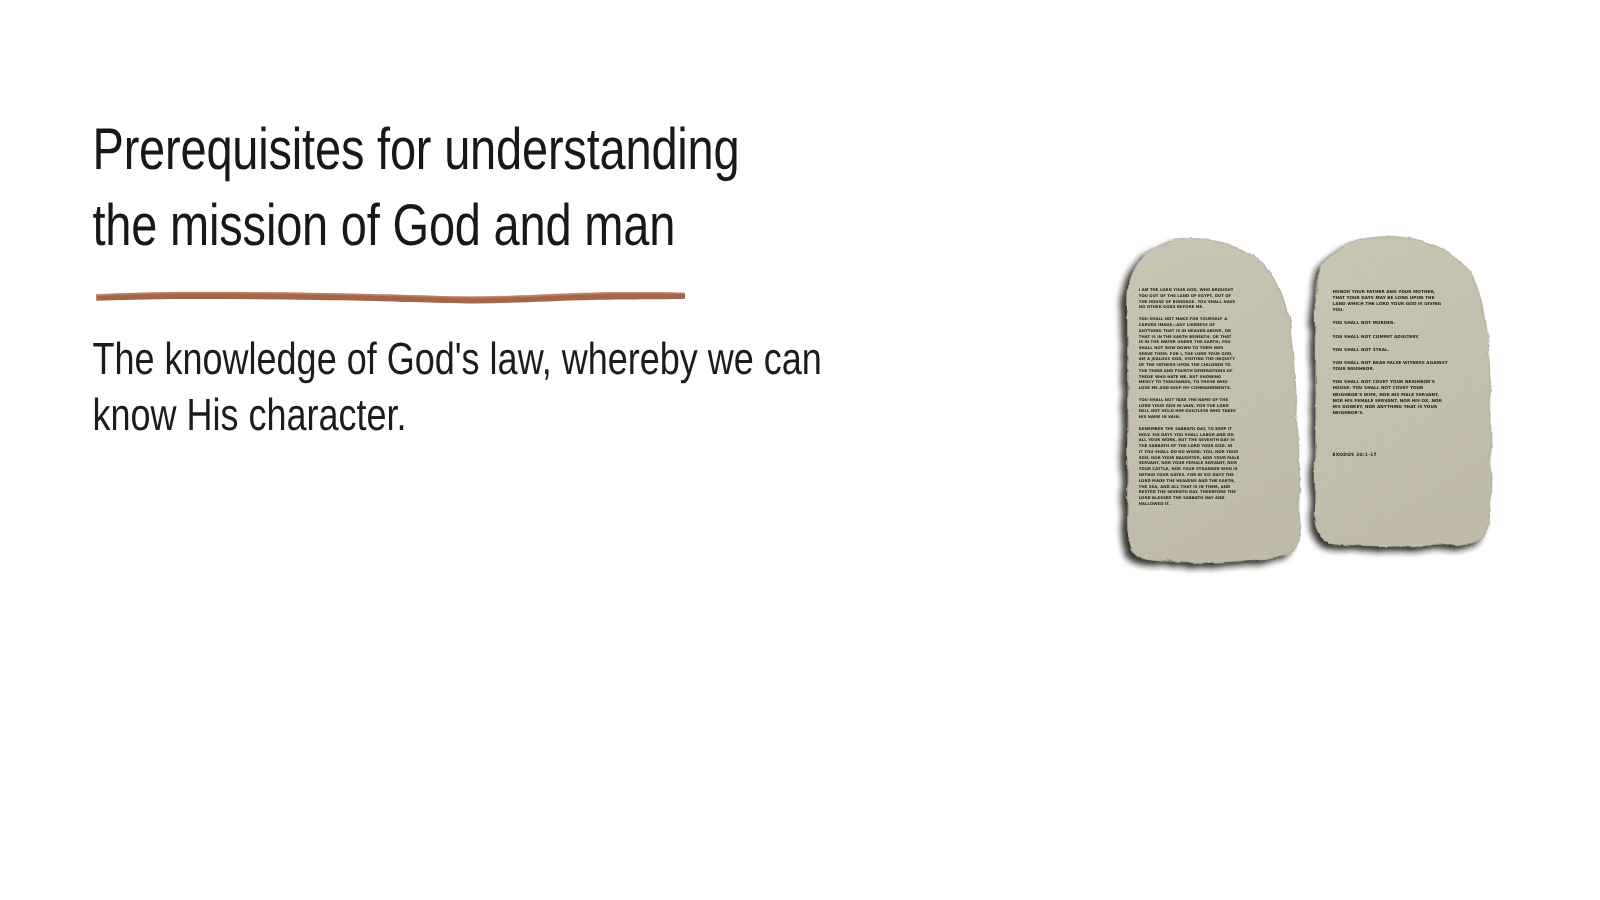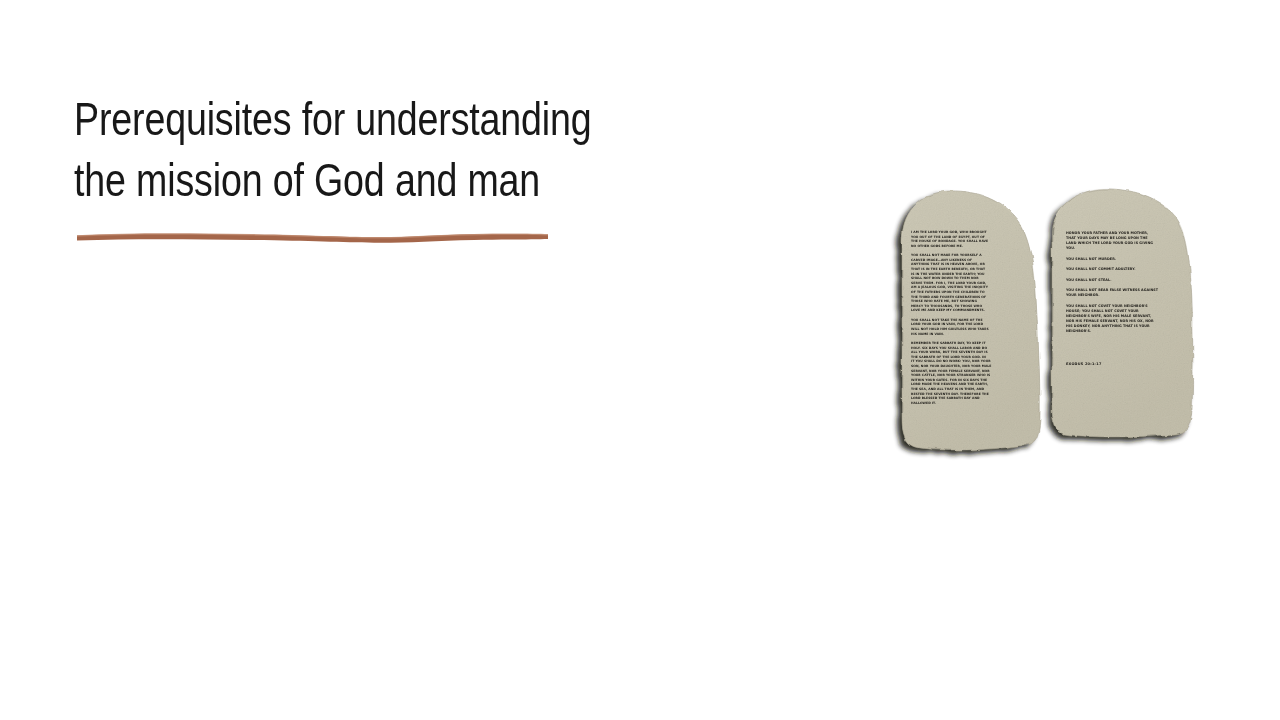--- a/index.html
+++ b/index.html
@@ -105,20 +105,23 @@
                C332,15.6 360,13.2 400,12.3 C430,11.6 460,11.9 474,12.4
                L474,17.0 C460,17.6 430,17.3 400,17.9 C360,18.7 332,21.0 300,20.7
                C268,20.4 236,18.7 178,18.0 C120,17.3 60,16.4 3,18.6 Z" fill="#a4664a"></path>
       <path d="M3,13.2 C60,10.5 120,11.3 178,12.1 C236,12.9 268,14.7 300,15.0
                C332,15.3 360,12.9 400,12.0 C430,11.3 460,11.6 474,12.1
                L474,13.6 C460,13.1 430,12.8 400,13.5 C360,14.4 332,16.8 300,16.5
                C268,16.2 236,14.4 178,13.6 C120,12.8 60,12.0 3,14.7 Z" fill="#c08a6e" opacity="0.75"></path>
     </svg>
   </div>
 
+  <div class="body-block">
+    <p class="body-text">The knowledge of God's law, whereby we can know His character.</p>
+  </div>
 
   <div class="tablets">
     <svg viewBox="0 0 330 290" preserveAspectRatio="none" aria-hidden="true">
       <defs>
 
         <filter id="stoneTex" x="-5%" y="-5%" width="110%" height="110%">
           <feTurbulence type="fractalNoise" baseFrequency="0.85" numOctaves="4" seed="7" result="n"></feTurbulence>
           <feColorMatrix in="n" type="saturate" values="0" result="ng"></feColorMatrix>
           <feComponentTransfer in="ng" result="nc">
             <feFuncA type="linear" slope="0.30" intercept="0"></feFuncA>

